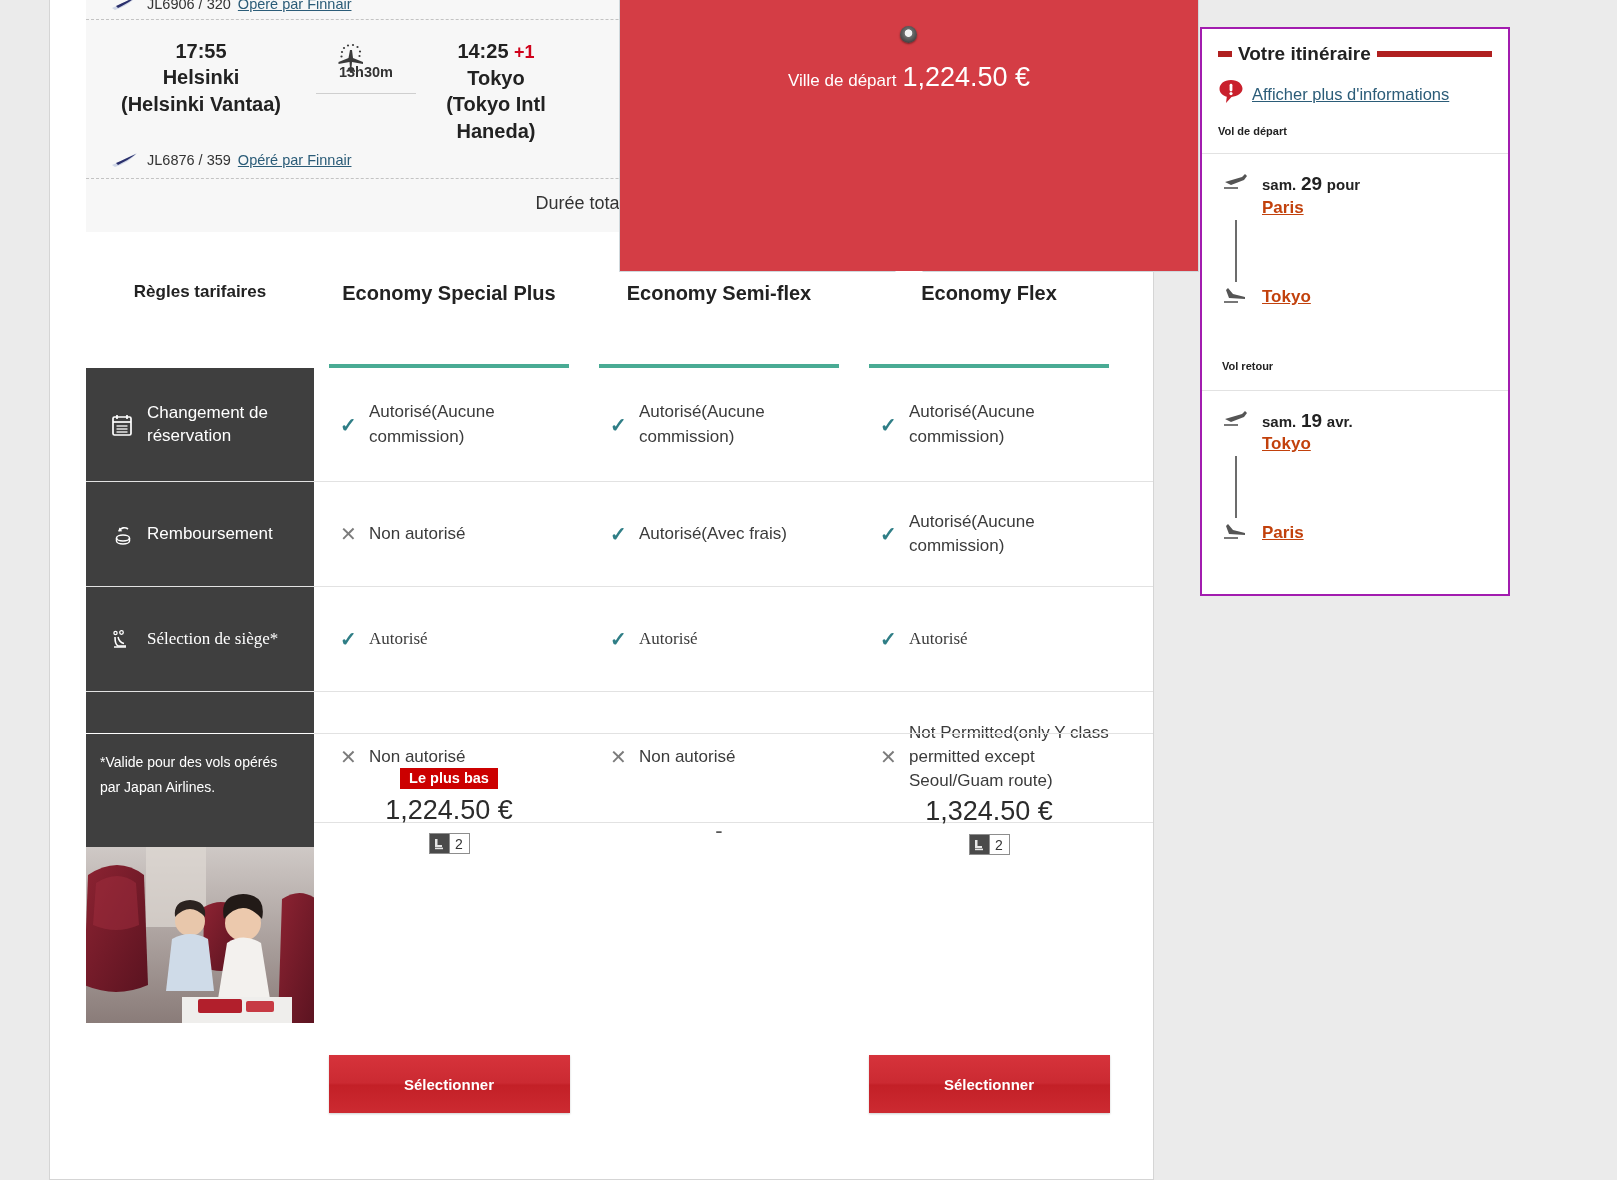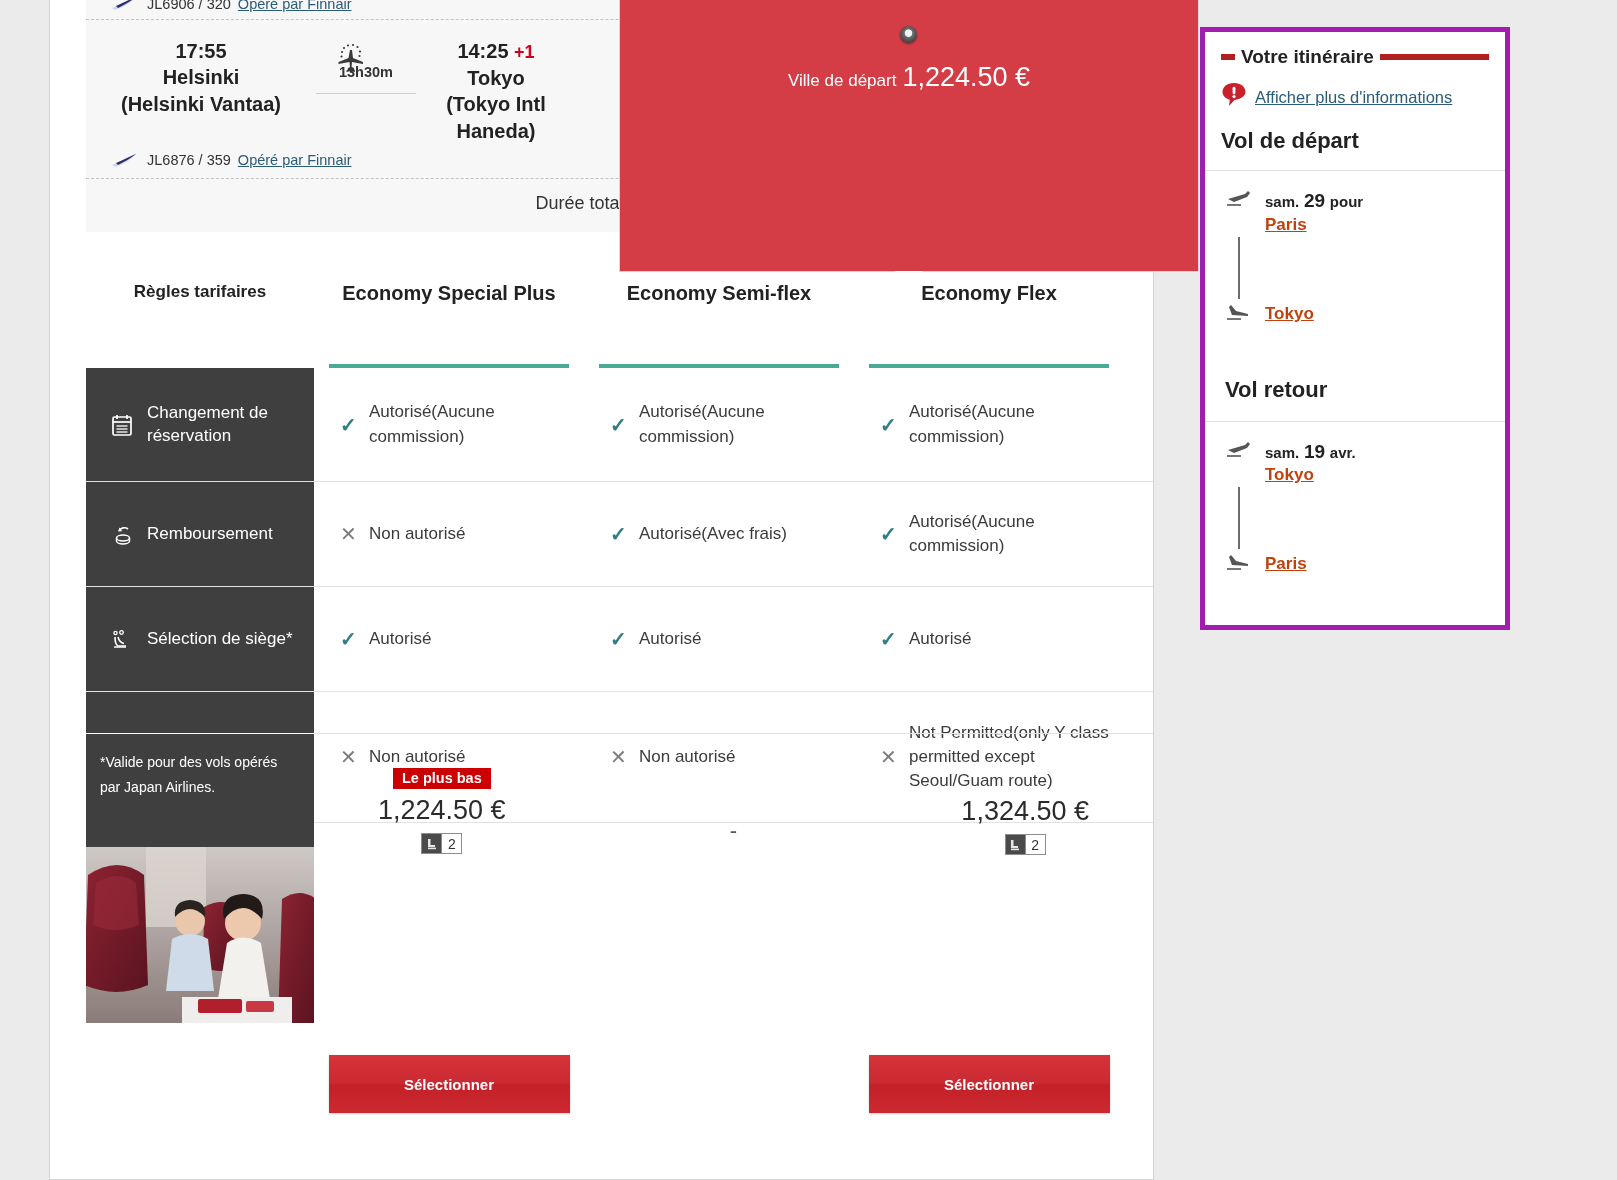--- a/index.html
+++ b/index.html
@@ -117,41 +117,41 @@
     box-sizing:border-box;padding:18px 14px 18px 26px;
     font-size:17px;color:#3b3b3b;line-height:1.42;
   }
   .mark{flex:none;width:18px;font-size:20px;line-height:1;}
   .mark.ok{color:#2f7e86;font-weight:bold;}
   .mark.no{color:#7c7c7c;}
   .cell .ctxt{display:block;}
 
   .r1{height:113px;}
   .r2{height:104px;}
-  .r3{height:104px;}
+  .r3{height:104px;font-family:Liberation Serif, serif;}
   .r4{height:130px;}
 
   
   .footblock{
     position:absolute;left:36px;top:738px;width:228px;
   }
   .footnote{
     background:#3f3f3f;color:#fff;font-size:14px;line-height:1.75;
     padding:16px 14px 14px 14px;box-sizing:border-box;height:114px;
     border-top:1px solid #ffffff;
   }
   .photo{
     width:228px;height:176px;position:relative;overflow:hidden;background:#3a1a1d;
   }
   .photo svg{display:block;}
 
   
   .pricerow{
     position:absolute;left:264px;top:738px;width:839px;height:182px;
-    display:flex;border-top:1px solid #e2e2e2;box-sizing:border-box;gap:36px;
+    display:flex;border-top:1px solid #e2e2e2;box-sizing:border-box;
   }
   .pcell{width:270px;display:flex;flex-direction:column;align-items:center;justify-content:flex-start;padding-top:34px;}
   .badge{
     background:#cc0000;color:#fff;font-size:14.5px;font-weight:bold;
     padding:2px 9px 3px 9px;margin-bottom:6px;
   }
   .price{font-size:27px;color:#2b2b2b;}
   .dash{font-size:22px;color:#555;padding-top:50px;}
   .seatcount{
     display:flex;align-items:center;margin-top:7px;
@@ -176,30 +176,30 @@
     background:linear-gradient(to bottom,#d6333b 0%,#cb2a32 48%,#c32027 52%,#cc2a31 100%);
     color:#ffffff;font-size:15px;font-weight:bold;
     font-family:"Liberation Sans", sans-serif;
     box-shadow:0 1px 2px rgba(0,0,0,.2);
   }
   .btncell.empty{visibility:hidden;}
 
   
   .sidebar{
     position:absolute;left:1200px;top:27px;width:310px;
-    background:#ffffff;border:5px solid #a21caf;box-sizing:border-box;
+    background:#ffffff;border:2px solid #a21caf;box-sizing:border-box;
   }
   .sb-head{padding:14px 16px 8px 16px;}
   .sb-title-row{display:flex;align-items:center;gap:6px;}
   .sb-dash-l{width:14px;height:6px;background:#b02020;flex:none;}
   .sb-title{font-size:19px;font-weight:bold;color:#222;white-space:nowrap;}
   .sb-dash-r{height:6px;background:#b02020;flex:1;}
   .sb-info{display:flex;align-items:center;gap:8px;margin-top:14px;}
   .sb-link{color:#2b5c78;text-decoration:underline;font-size:16.5px;}
-  .sb-sub{font-size:22px;font-weight:bold;color:#222;margin-top:16px;margin-bottom:8px;}
+  .sb-sub{font-size:11px;font-weight:bold;color:#222;margin-top:16px;margin-bottom:8px;}
   .sb-divider{height:1px;background:#e2e2e2;}
   .leg{padding:16px 16px 10px 20px;position:relative;}
   .leg-line{display:flex;align-items:flex-start;gap:12px;}
   .leg-ico{width:28px;flex:none;padding-top:2px;}
   .leg-txt{font-size:17px;font-weight:bold;color:#222;line-height:1.45;}
   .leg-day{font-size:15px;font-weight:bold;}
   .leg-num{font-size:19px;font-weight:bold;}
   .leg-bar{
     width:2px;background:#6c6c6c;height:62px;margin:2px 0 0 13px;
   }

